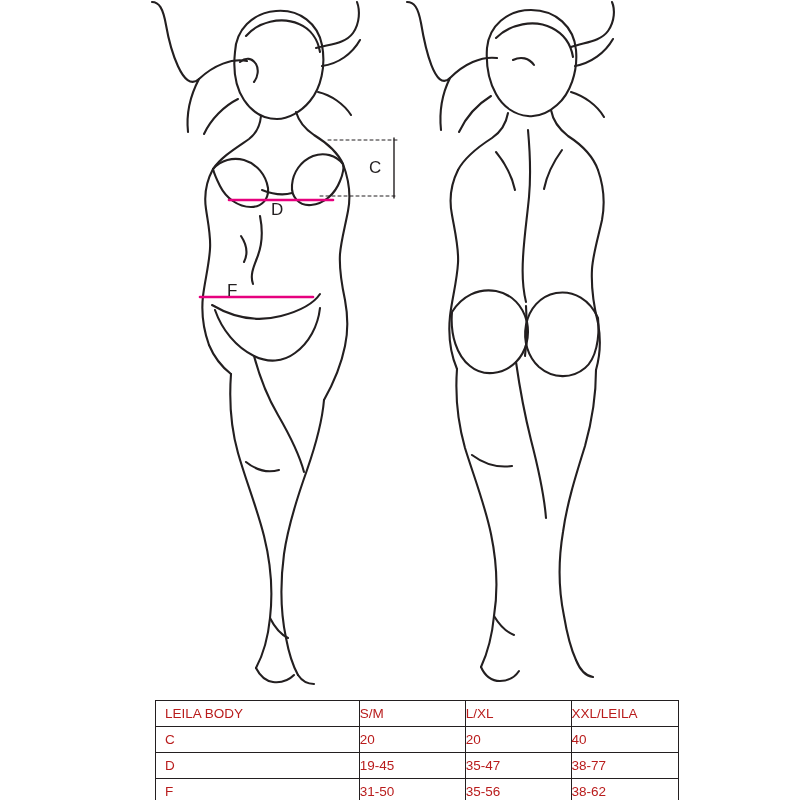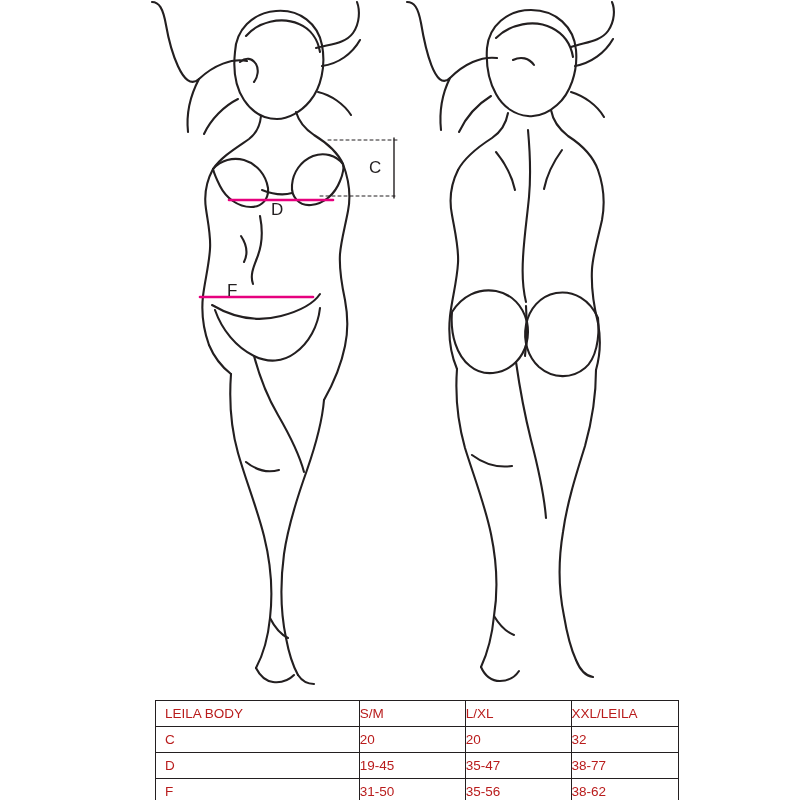--- a/index.html
+++ b/index.html
@@ -196,21 +196,21 @@
       <tr>
         <td class="row-name">LEILA BODY</td>
         <td class="val">S/M</td>
         <td class="val">L/XL</td>
         <td class="val">XXL/LEILA</td>
       </tr>
       <tr>
         <td class="row-name">C</td>
         <td class="val">20</td>
         <td class="val">20</td>
-        <td class="val">32</td>
+        <td class="val">40</td>
       </tr>
       <tr>
         <td class="row-name">D</td>
         <td class="val">19-45</td>
         <td class="val">35-47</td>
         <td class="val">38-77</td>
       </tr>
       <tr>
         <td class="row-name">F</td>
         <td class="val">31-50</td>

